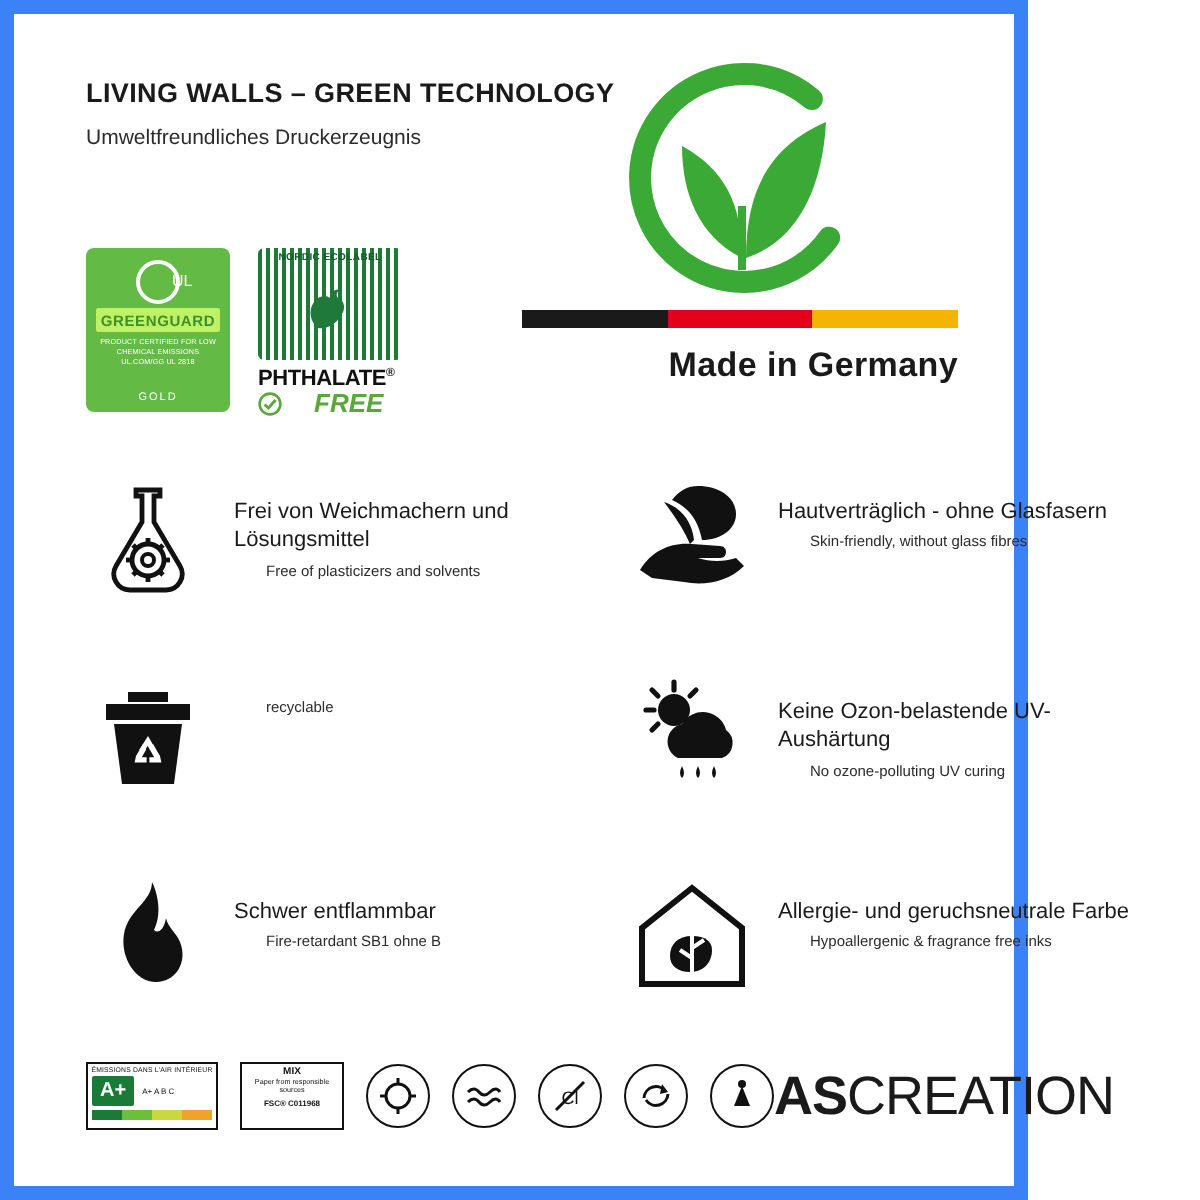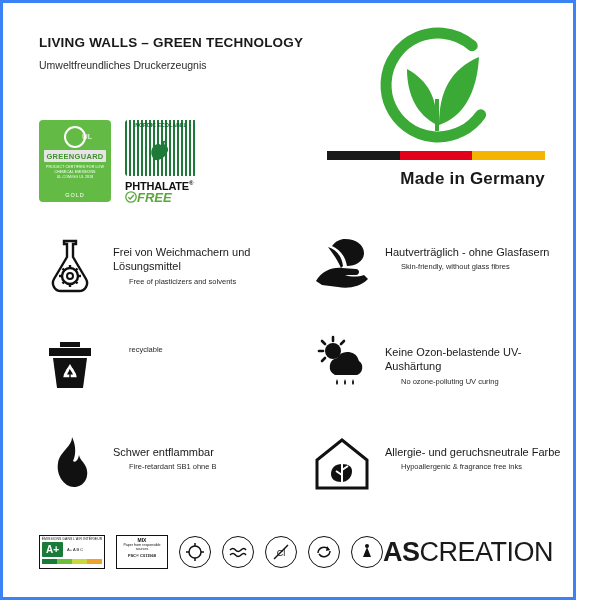--- a/index.html
+++ b/index.html
@@ -9,24 +9,24 @@
   body {
     width: 600px;
     height: 600px;
     background: #ffffff;
     font-family: "Liberation Sans", sans-serif;
     color: #1a1a1a;
     overflow: hidden;
   }
   .page {
     position: relative;
-    width: 576px;
+    width: 514px;
     height: 600px;
     box-sizing: border-box;
-    border: 3px solid #3b82f6;
+    border: 7px solid #3b82f6;
     background: #fff;
   }
 
   
   .header {
     position: absolute;
     left: 36px;
     top: 32px;
     width: 340px;
   }
@@ -76,21 +76,21 @@
     font-size: 8px;
     font-weight: normal;
     line-height: 18px;
     display: block;
     padding-left: 16px;
   }
   .gg-name {
     font-size: 7.5px;
     font-weight: bold;
     letter-spacing: 0.3px;
-    background: #e5e5e5;
+    background: #bef264;
     color: #3f8f2c;
     margin: 1px 5px 3px 5px;
     padding: 1.5px 0;
     border-radius: 1px;
   }
   .gg-lines {
     font-size: 3.6px;
     line-height: 1.45;
     color: #ffffff;
     padding: 0 6px;
@@ -150,22 +150,22 @@
     color: #111;
   }
   .ph-line1 sup { font-size: 6px; }
   .ph-line2 {
     font-size: 13px;
     font-weight: bold;
     font-style: italic;
     color: #5aa83c;
     margin-top: -1px;
     display: flex;
-    align-items: center;
-    gap: 0;
+    align-items: flex-end;
+    gap: 16px;
   }
 
   
   .logo-wrap {
     position: absolute;
     right: 40px;
     top: 22px;
     width: 190px;
     text-align: center;
   }

